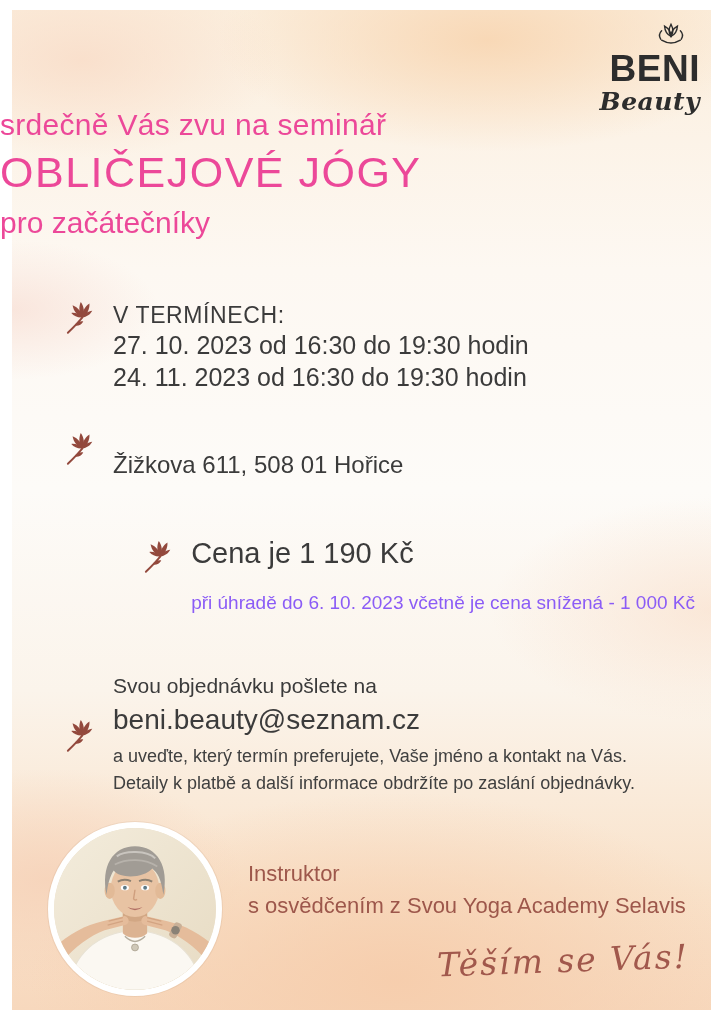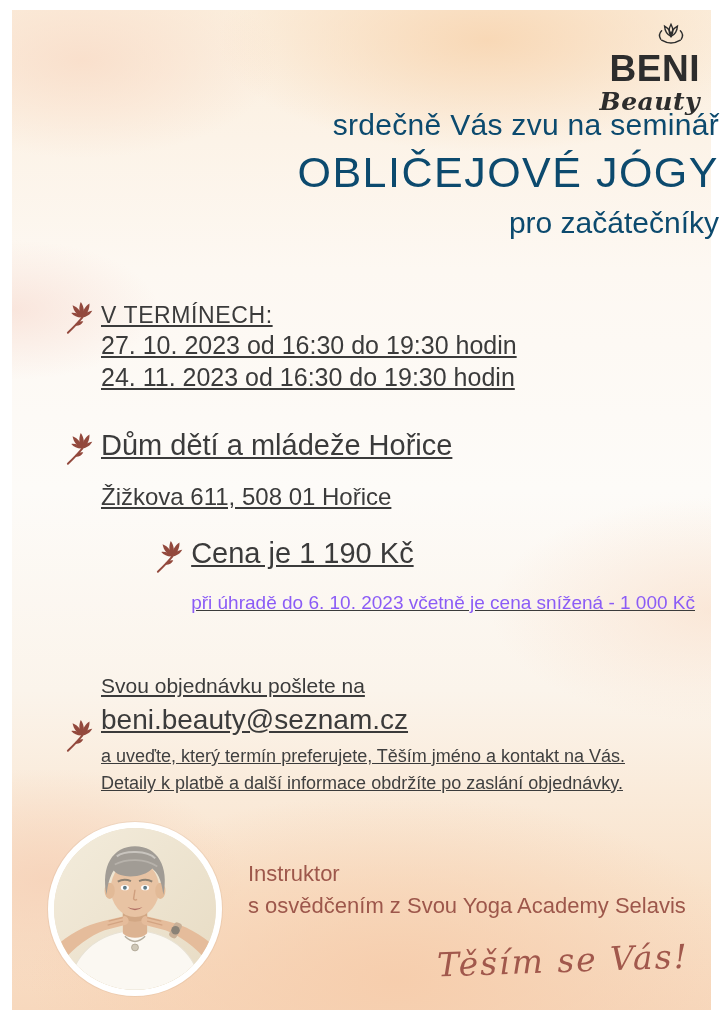--- a/index.html
+++ b/index.html
@@ -42,33 +42,32 @@
   }
   .logo .beauty {
     font-family: "DejaVu Serif", serif;
     font-style: italic; font-weight: 700;
     font-size: 25px; line-height: 1.1; margin-top: 1px;
     letter-spacing: 0.5px;
   }
 
   
   .header {
-    position: absolute; left: 0; right: 4px; top: 108px;
-    text-align: right; color: #0c4a6e;
+    position: absolute; left: 0; right: 16px; top: 108px;
+    text-align: left; color: #ec4899;
   }
   .header .invite { font-size: 30px; letter-spacing: 0.3px; }
   .header .title  { font-size: 43px; letter-spacing: 1.5px; margin-top: 6px; }
   .header .audience { font-size: 30px; margin-top: 9px; }
 
   
   .section {
     position: absolute; left: 64px; right: 28px;
-    display: flex; align-items: flex-start; 
+    display: flex; align-items: flex-start; gap: 12px;
     color: #3b3b3b;
-    text-decoration: underline;
   }
   .bullet { flex: none; width: 37px; margin-top: 1px; transform: rotate(-6deg); }
   .sec-body { display: flex; flex-direction: column; }
 
   .s-dates  { top: 299px; }
   .s-venue  { top: 430px; }
   .s-price  { top: 538px; justify-content: flex-end; }
   .s-order  { top: 674px; align-items: center; }
 
   .sec-caps-title { font-size: 23px; letter-spacing: 0.6px; padding-top: 3px; }
@@ -168,21 +167,20 @@
           <path d="M20 2 C16.8 7.5 16.8 14.5 20 19 C23.2 14.5 23.2 7.5 20 2 Z" transform="rotate(-33 20 19)"></path>
           <path d="M20 2 C16.8 7.5 16.8 14.5 20 19 C23.2 14.5 23.2 7.5 20 2 Z" transform="rotate(33 20 19)"></path>
           <path d="M20 6 C17.8 10 17.8 15 20 19 C22.2 15 22.2 10 20 6 Z" transform="rotate(-62 20 19)"></path>
           <path d="M20 6 C17.8 10 17.8 15 20 19 C22.2 15 22.2 10 20 6 Z" transform="rotate(62 20 19)"></path>
           <path d="M11 27 C13 23.5 17 22.5 20.5 23.5 C18.5 27 14 28 11 27 Z"></path>
         </g>
         <path d="M20 19 C15 24 9 29 2.5 34" stroke="#93493d" stroke-width="2.1" fill="none" stroke-linecap="round"></path>
       </svg>
     </span>
     <div class="sec-body">
-      <div class="venue-name">Dům dětí a mládeže Hořice</div>
       <div class="venue-address">Žižkova 611, 508 01 Hořice</div>
     </div>
   </div>
 
   <div class="section s-price">
     <span class="bullet">
       <svg width="37" height="33" viewBox="0 0 40 36">
         <g fill="#93493d">
           <path d="M20 2 C16.8 7.5 16.8 14.5 20 19 C23.2 14.5 23.2 7.5 20 2 Z"></path>
           <path d="M20 2 C16.8 7.5 16.8 14.5 20 19 C23.2 14.5 23.2 7.5 20 2 Z" transform="rotate(-33 20 19)"></path>
@@ -210,21 +208,21 @@
           <path d="M20 6 C17.8 10 17.8 15 20 19 C22.2 15 22.2 10 20 6 Z" transform="rotate(-62 20 19)"></path>
           <path d="M20 6 C17.8 10 17.8 15 20 19 C22.2 15 22.2 10 20 6 Z" transform="rotate(62 20 19)"></path>
           <path d="M11 27 C13 23.5 17 22.5 20.5 23.5 C18.5 27 14 28 11 27 Z"></path>
         </g>
         <path d="M20 19 C15 24 9 29 2.5 34" stroke="#93493d" stroke-width="2.1" fill="none" stroke-linecap="round"></path>
       </svg>
     </span>
     <div class="sec-body">
       <div class="order-intro">Svou objednávku pošlete na</div>
       <div class="order-email">beni.beauty@seznam.cz</div>
-      <div class="order-note first">a uveďte, který termín preferujete, Těším jméno a kontakt na Vás.</div>
+      <div class="order-note first">a uveďte, který termín preferujete, Vaše jméno a kontakt na Vás.</div>
       <div class="order-note">Detaily k platbě a další informace obdržíte po zaslání objednávky.</div>
     </div>
   </div>
 
   <div class="photo">
     <svg viewBox="0 0 160 160">
       <defs>
         <clipPath id="pc">
             <circle cx="80" cy="80" r="80"></circle>
           </clipPath>

